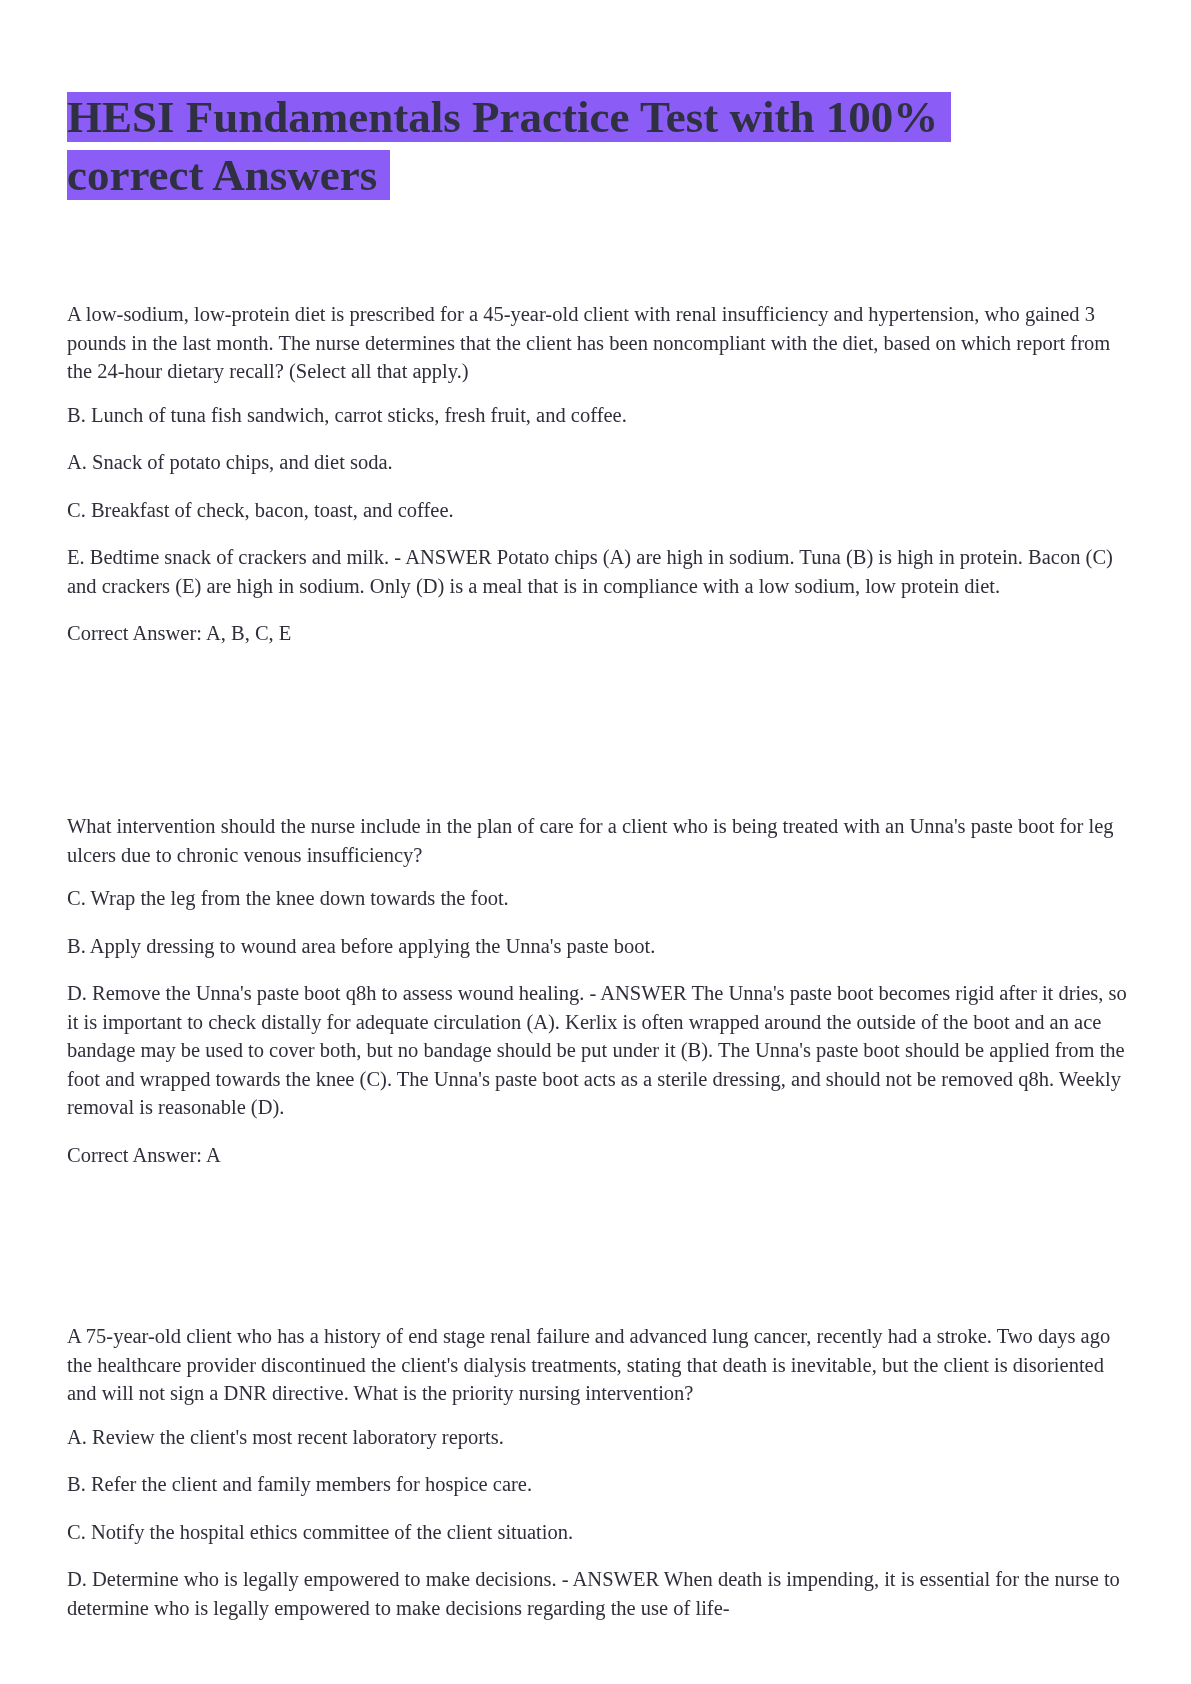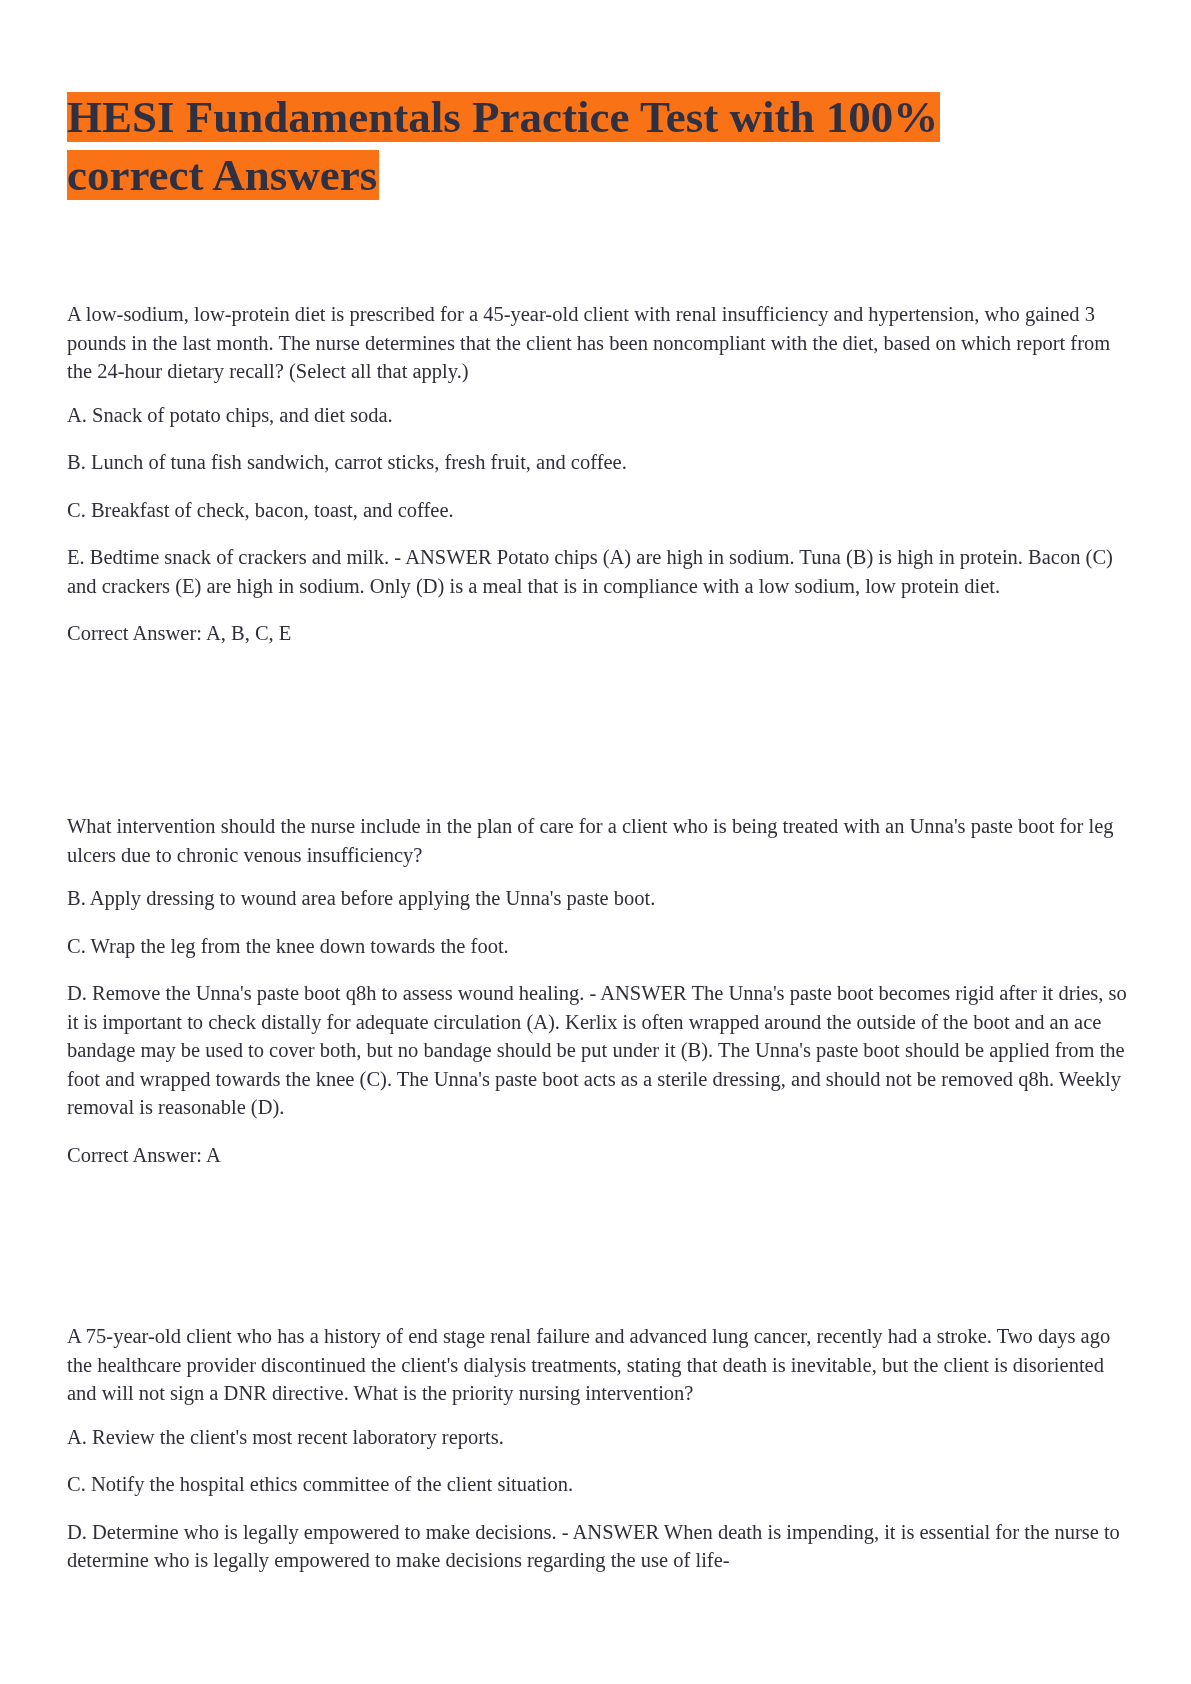--- a/index.html
+++ b/index.html
@@ -8,55 +8,56 @@
       position: absolute; left: 0; top: 0; width: 1191px; height: 1684px;
       font-family: "Liberation Serif", "DejaVu Serif", serif;
       color: #2e2f3a;
     }
     .title {
       position: absolute; left: 67px; top: 88px; width: 1000px;
       font-family: "Liberation Serif", serif;
       font-weight: bold; font-size: 45px; line-height: 58px;
       color: #2f3142; margin: 0;
     }
-    .title span { background: #f97316; padding-right: 2px; }
+    .title span { background: #8b5cf6; padding-right: 13px; }
     .q {
       position: absolute; left: 67px; width: 1060px;
       font-size: 20.5px; line-height: 28.5px;
     }
     .q p { margin: 0; }
     .stem { margin-bottom: 15px !important; }
     .opt { margin-bottom: 19px !important; }
     .correct { margin-top: 0; }
   </style>
 </head>
 <body>
 
 <div class="page">
   <h1 class="title">
     <span>HESI Fundamentals Practice Test with 100%</span><br>
     <span>correct Answers</span>
   </h1>
 
   <div class="q" style="top:300px;">
     <p class="stem">A low-sodium, low-protein diet is prescribed for a 45-year-old client with renal insufficiency and hypertension, who gained 3 pounds in the last month. The nurse determines that the client has been noncompliant with the diet, based on which report from the 24-hour dietary recall? (Select all that apply.)</p>
+    <p class="opt">B. Lunch of tuna fish sandwich, carrot sticks, fresh fruit, and coffee.</p>
     <p class="opt">A. Snack of potato chips, and diet soda.</p>
-    <p class="opt">B. Lunch of tuna fish sandwich, carrot sticks, fresh fruit, and coffee.</p>
     <p class="opt">C. Breakfast of check, bacon, toast, and coffee.</p>
     <p class="opt">E. Bedtime snack of crackers and milk. - ANSWER Potato chips (A) are high in sodium. Tuna (B) is high in protein. Bacon (C) and crackers (E) are high in sodium. Only (D) is a meal that is in compliance with a low sodium, low protein diet.</p>
     <p class="correct">Correct Answer: A, B, C, E</p>
   </div>
 
   <div class="q" style="top:812px;">
     <p class="stem">What intervention should the nurse include in the plan of care for a client who is being treated with an Unna's paste boot for leg ulcers due to chronic venous insufficiency?</p>
+    <p class="opt">C. Wrap the leg from the knee down towards the foot.</p>
     <p class="opt">B. Apply dressing to wound area before applying the Unna's paste boot.</p>
-    <p class="opt">C. Wrap the leg from the knee down towards the foot.</p>
     <p class="opt">D. Remove the Unna's paste boot q8h to assess wound healing. - ANSWER The Unna's paste boot becomes rigid after it dries, so it is important to check distally for adequate circulation (A). Kerlix is often wrapped around the outside of the boot and an ace bandage may be used to cover both, but no bandage should be put under it (B). The Unna's paste boot should be applied from the foot and wrapped towards the knee (C). The Unna's paste boot acts as a sterile dressing, and should not be removed q8h. Weekly removal is reasonable (D).</p>
     <p class="correct">Correct Answer: A</p>
   </div>
 
   <div class="q" style="top:1310px;margin-top:12px;">
     <p class="stem">A 75-year-old client who has a history of end stage renal failure and advanced lung cancer, recently had a stroke. Two days ago the healthcare provider discontinued the client's dialysis treatments, stating that death is inevitable, but the client is disoriented and will not sign a DNR directive. What is the priority nursing intervention?</p>
     <p class="opt">A. Review the client's most recent laboratory reports.</p>
+    <p class="opt">B. Refer the client and family members for hospice care.</p>
     <p class="opt">C. Notify the hospital ethics committee of the client situation.</p>
     <p class="opt">D. Determine who is legally empowered to make decisions. - ANSWER When death is impending, it is essential for the nurse to determine who is legally empowered to make decisions regarding the use of life-</p>
   </div>
 </div>
 
 </body></html>

